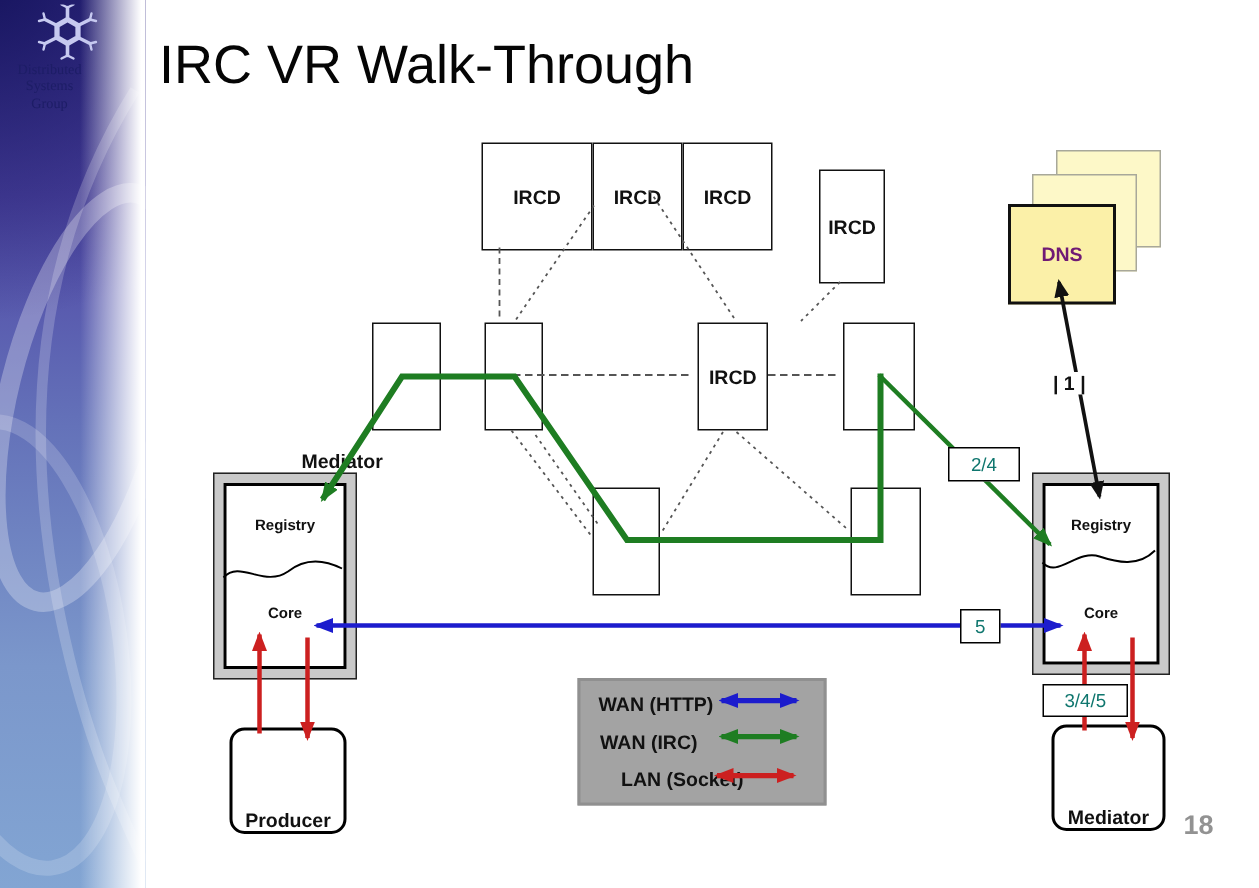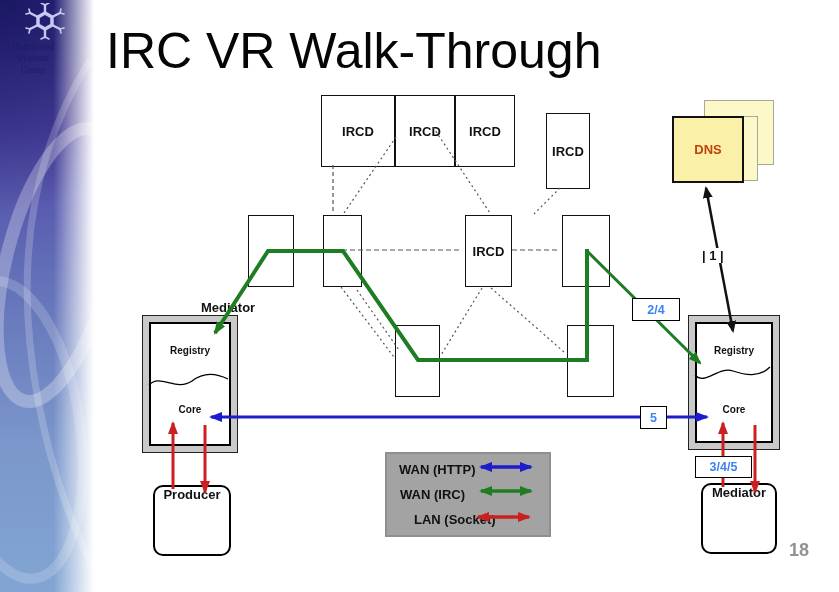--- a/index.html
+++ b/index.html
@@ -8,36 +8,36 @@
   
   #sidebar{position:absolute;left:0;top:0;width:97px;height:592px;
     background:
       linear-gradient(to right, rgba(255,255,255,0) 55%, #ffffff 97%),
       radial-gradient(circle at -15% -4%, rgba(12,12,80,0.85) 0%, rgba(12,12,80,0) 38%),
       linear-gradient(to bottom,#43389b 0%,#4f46a5 22%,#6472b9 48%,#7b97cb 75%,#82a5d3 100%);}
   #sidebar svg{position:absolute;left:0;top:0;}
   .org-text{position:absolute;left:0;top:42px;width:66px;text-align:center;
     font-family:"Liberation Serif",serif;font-size:9.5px;line-height:1.2;color:#1d1d66;}
   
-  .slide-title{position:absolute;left:106px;top:22px;font-size:50px;color:#050505;
+  .slide-title{position:absolute;left:106px;top:22px;font-size:36px;color:#050505;
     letter-spacing:0;white-space:nowrap;}
   
   .layer{position:absolute;left:0;top:0;width:839px;height:592px;}
   #boxes{z-index:1;} #lines{z-index:2;pointer-events:none;} #labels{z-index:3;}
   .node{position:absolute;border:1px solid #111;background:#fff;display:flex;
     align-items:center;justify-content:center;font-size:13px;font-weight:bold;color:#111;text-align:right;}
   .unit{position:absolute;background:#c9c9c9;border:1px solid #222;}
   .unit-inner{position:absolute;left:6px;top:6px;right:6px;bottom:6px;background:#fff;border:2px solid #000;}
   .unit-text{position:absolute;width:100%;text-align:center;font-size:10px;font-weight:bold;color:#111;}
   .endpoint{position:absolute;border:2px solid #000;border-radius:10px;background:#fff;
-    display:flex;align-items:flex-start;justify-content:center;font-size:13px;font-weight:bold;color:#111;}
+    display:flex;align-items:flex-end;justify-content:center;font-size:13px;font-weight:bold;color:#111;}
   .note{position:absolute;width:68px;height:63px;}
   .floating-label{position:absolute;font-size:13px;font-weight:bold;color:#111;white-space:nowrap;padding-left:44px;}
   .step-box{position:absolute;background:#fff;border:1px solid #000;display:flex;
-    align-items:center;justify-content:center;font-size:12.5px;font-weight:bold;color:#3b82f6;}
+    align-items:center;justify-content:center;font-size:12.5px;font-weight:normal;color:#0f766e;}
   
   #legend{position:absolute;left:385px;top:452px;width:162px;height:81px;
     background:#a3a3a3;border:2px solid #909090;}
   .legend-row{position:absolute;left:10px;font-size:13px;font-weight:bold;color:#111;white-space:nowrap;}
   .page-number{position:absolute;left:789px;top:540px;font-size:18px;font-weight:bold;color:#929292;}
 </style>
 </head>
 <body>
 
 <div id="slide">
@@ -96,21 +96,21 @@
     <div class="node" style="left:465px;top:215px;width:45px;height:70px;">
       <span>IRCD</span>
       </div>
     <div class="node" style="left:562px;top:215px;width:46px;height:70px;"></div>
 
     <div class="node" style="left:395px;top:325px;width:43px;height:70px;"></div>
     <div class="node" style="left:567px;top:325px;width:45px;height:70px;"></div>
 
     <div class="note" style="left:704px;top:100px;background:#fdf8c8;border:1px solid #a8a89a;"></div>
     <div class="note" style="left:688px;top:116px;background:#fdf8c8;border:1px solid #a8a89a;"></div>
-    <div class="note" style="left:672px;top:116px;background:#fbf0a8;border:2px solid #111;display:flex;align-items:center;justify-content:center;font-size:13px;font-weight:bold;color:#c2410c;">
+    <div class="note" style="left:672px;top:136px;background:#fbf0a8;border:2px solid #111;display:flex;align-items:center;justify-content:center;font-size:13px;font-weight:bold;color:#701a75;">
       <span>DNS</span>
     </div>
 
     <div class="floating-label" style="left:157px;top:300px;">Mediator</div>
     <div class="unit" style="left:142px;top:315px;width:94px;height:136px;">
       <div class="unit-inner">
         <div class="unit-text" style="top:21px;">Registry</div>
         <div class="unit-text" style="top:80px;">Core</div>
       </div>
     </div>

